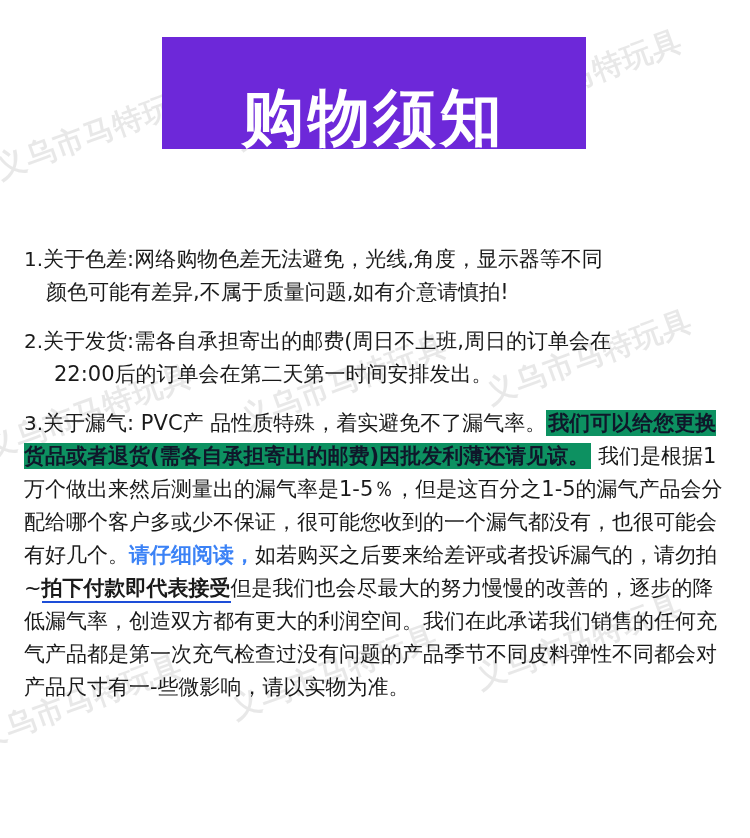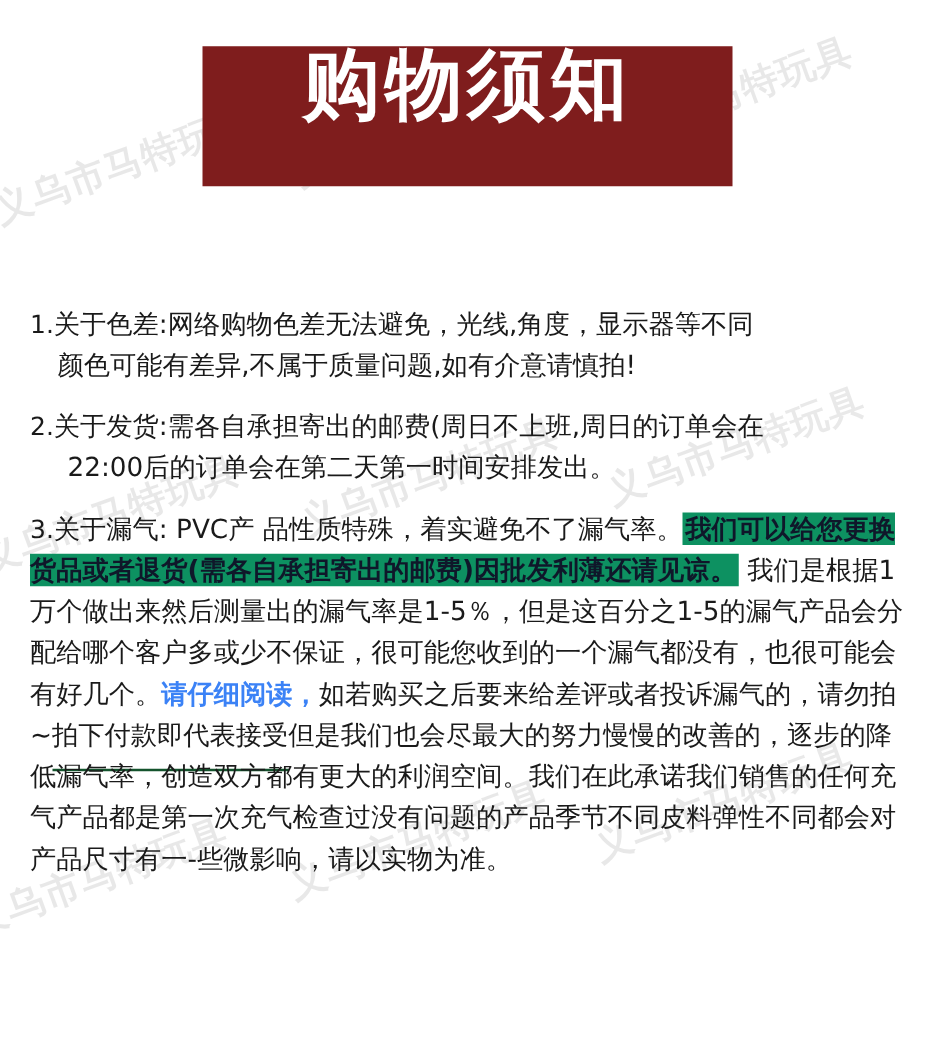--- a/index.html
+++ b/index.html
@@ -41,23 +41,23 @@
     letter-spacing: 1px;
   }
 
   
   .title-bar {
     position: absolute;
     left: 162px;
     top: 37px;
     width: 424px;
     height: 112px;
-    background: #7f1d1d;
+    background: #6d28d9;
     display: flex;
-    align-items: flex-start;
+    align-items: flex-end;
     justify-content: center;
     z-index: 10;
   }
   .title-bar .title-text {
     color: #ffffff;
     font-size: 62px;
     font-weight: bold;
     letter-spacing: 4px;
     line-height: 1;
   }
@@ -112,23 +112,23 @@
     color: #0f172a;
     padding: 1px 2px;
     font-weight: bold;
   }
   .hl-blue {
     color: #3b82f6;
     font-weight: bold;
   }
   .hl-wave {
     color: #1a1a1a;
-    font-weight: normal;
-    border-bottom: 2px solid #14532d;
-    padding-bottom: 15px;
+    font-weight: bold;
+    border-bottom: 2px solid #1d4ed8;
+    padding-bottom: 1px;
   }
 </style>
 </head>
 <body>
 
 <div id="page">
 
   <div class="wm-layer">
     <div class="wm" style="left:-10px; top:150px;">义乌市马特玩具</div>
     <div class="wm" style="left:230px; top:120px;">义乌市马特玩具</div>

